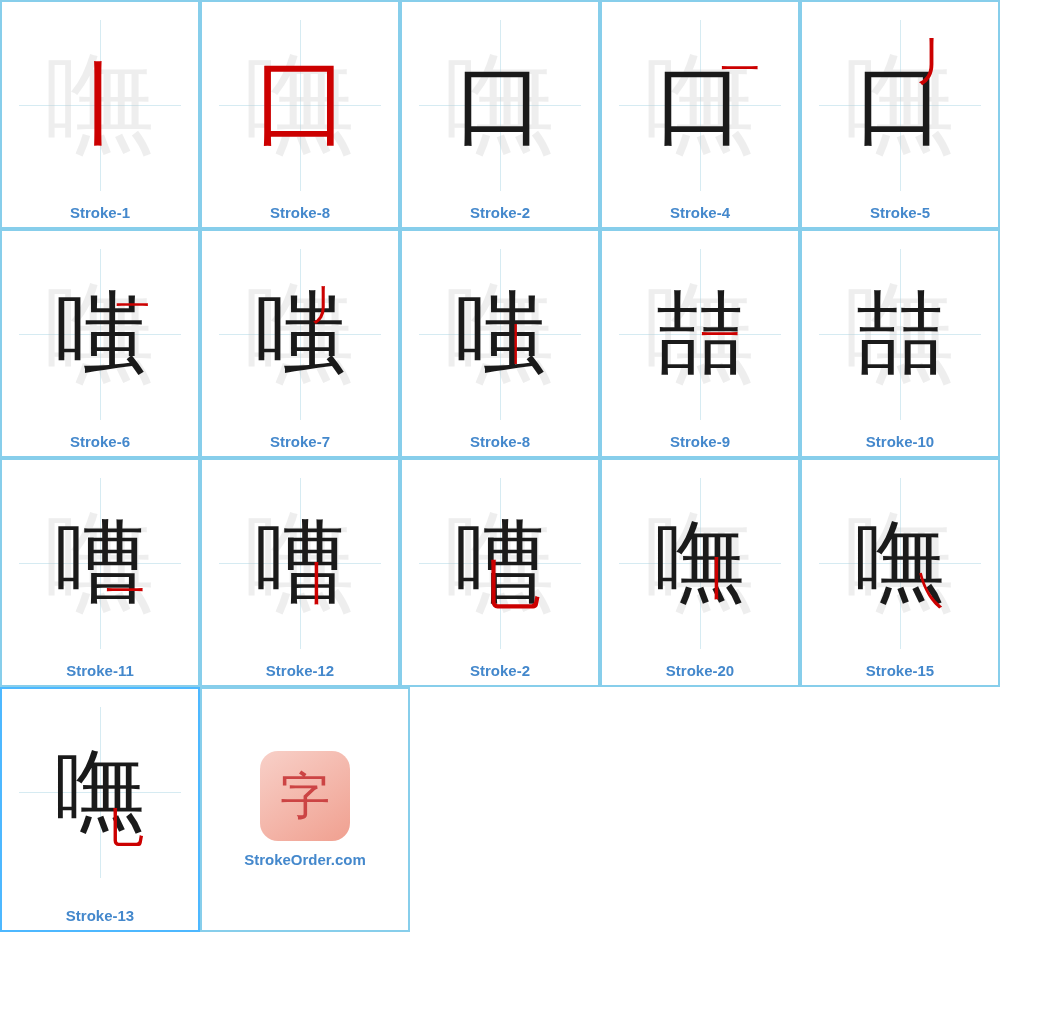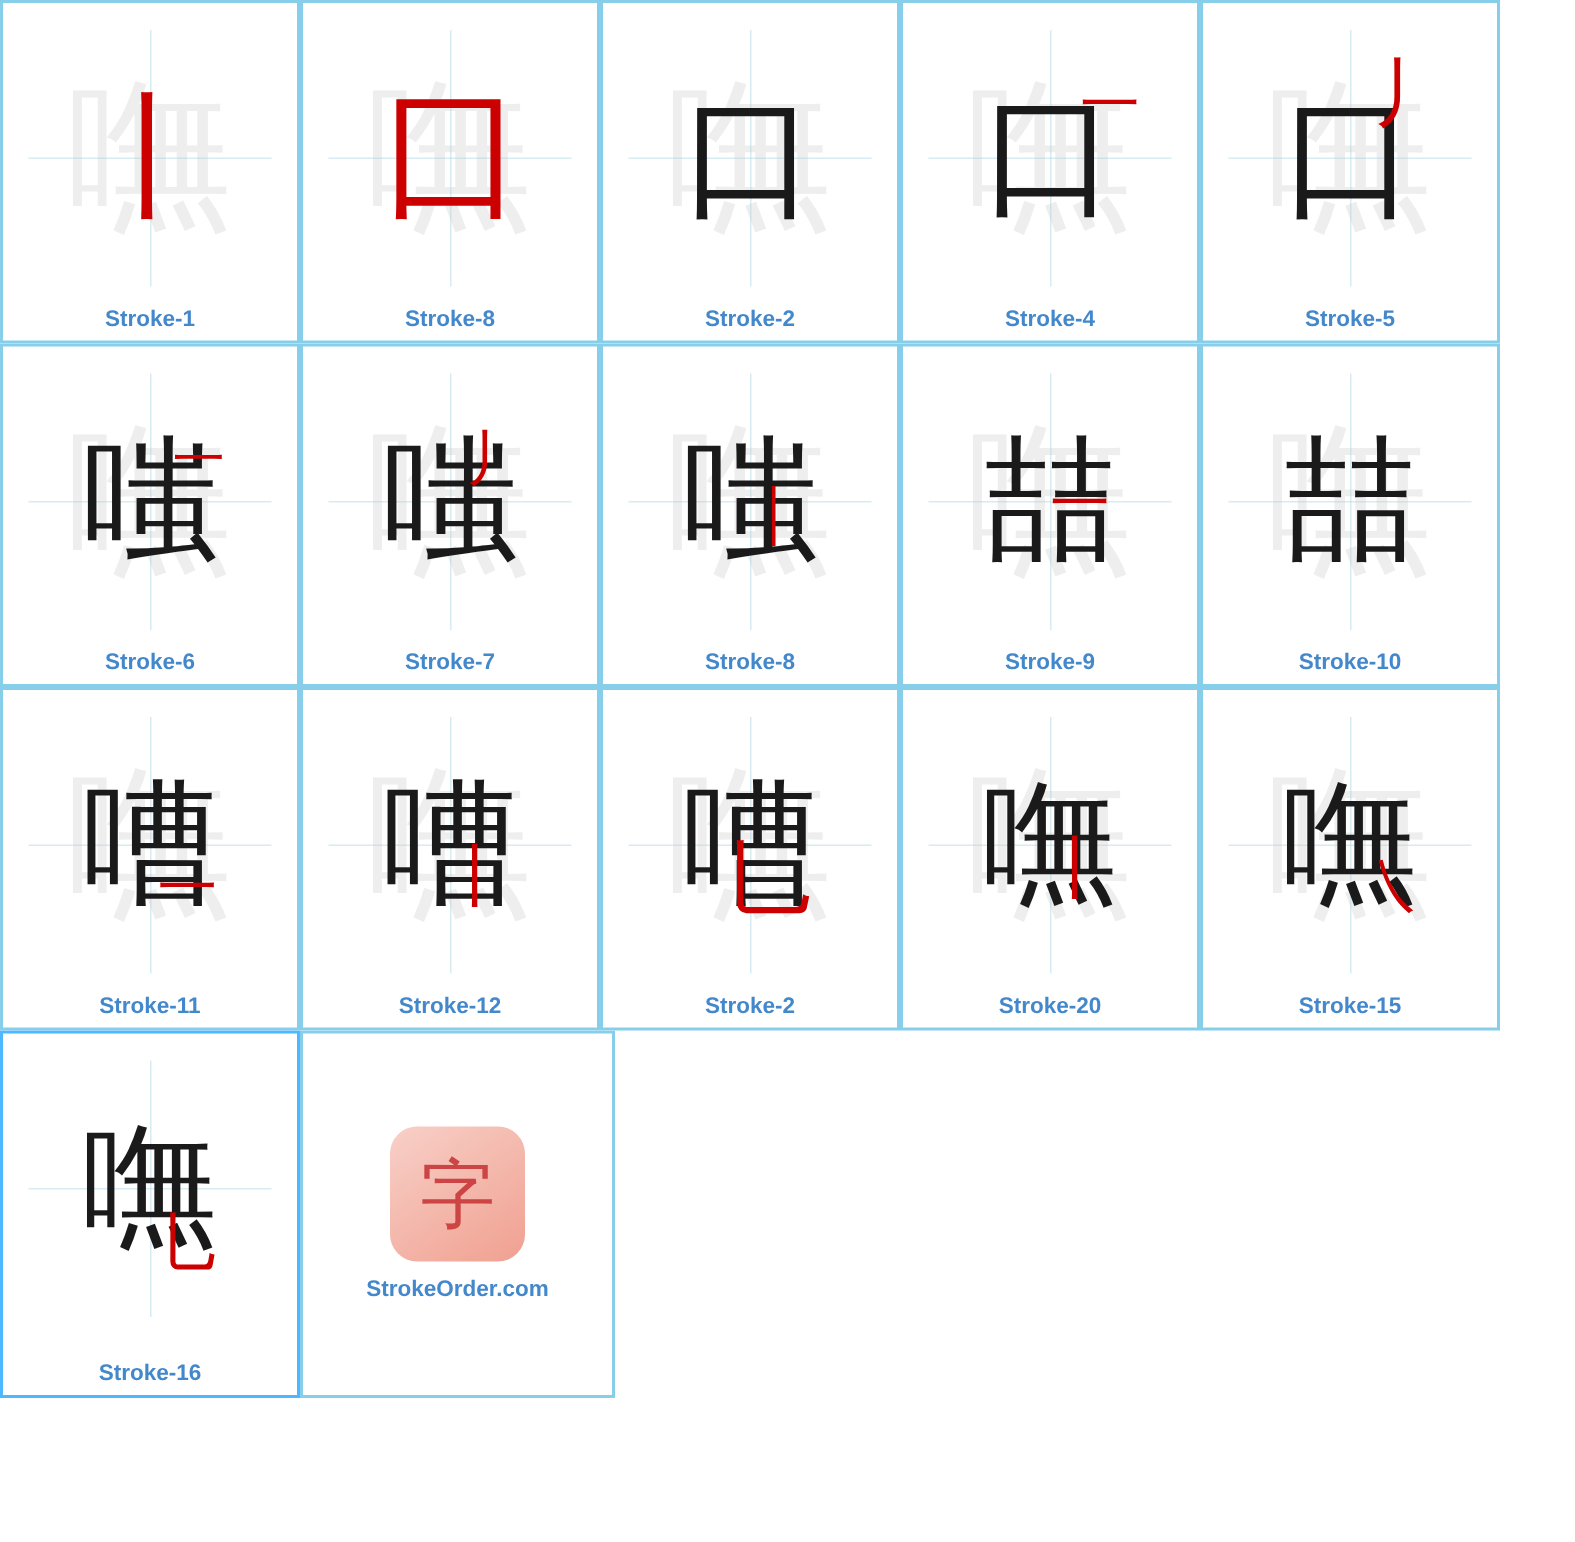--- a/index.html
+++ b/index.html
@@ -297,21 +297,21 @@
   <div style="display:flex; width:1050px;">
 
     <div class="stroke-cell highlighted" style="border:2px solid #4db8ff;">
       <div class="stroke-image-area">
         <div class="guide-lines"></div>
         <div style="position:relative; z-index:2;">
           <span style="font-size:90px; color:#1a1a1a; font-family:'SimSun','STSong',serif;">嘸</span>
           <span style="position:absolute; bottom:-5px; right:-5px; color:#cc0000; font-size:45px; font-family:'SimSun','STSong',serif;">㇟</span>
         </div>
       </div>
-      <span class="stroke-label">Stroke-16</span>
+      <span class="stroke-label">Stroke-13</span>
     </div>
 
     <div class="website-cell">
       <div class="website-icon">
         <span class="website-icon-char">字</span>
       </div>
       <span class="website-label">StrokeOrder.com</span>
     </div>
   </div>
 

